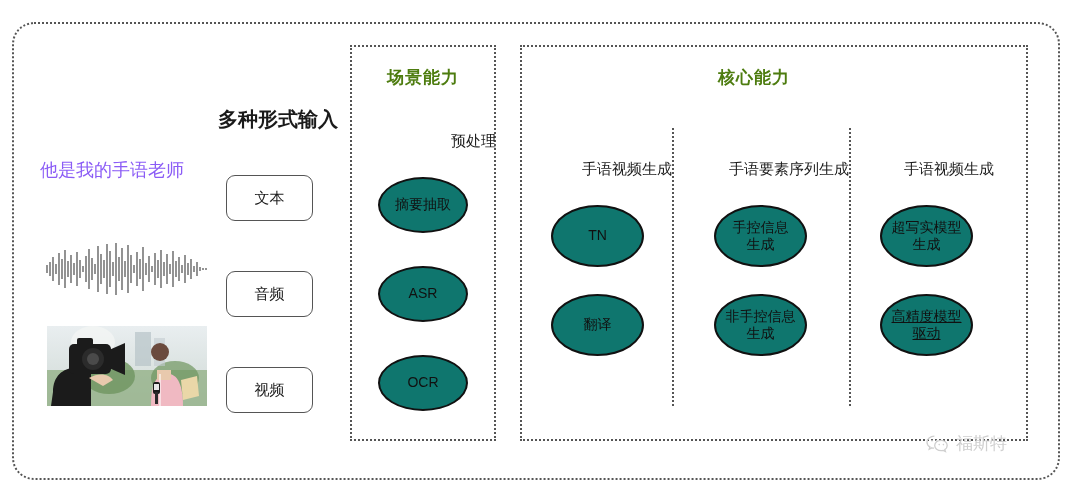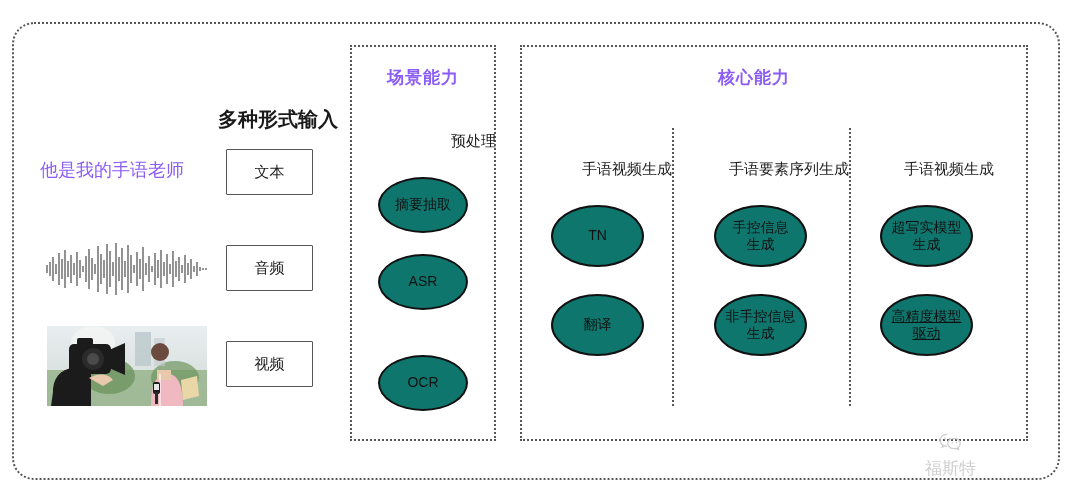--- a/index.html
+++ b/index.html
@@ -32,21 +32,21 @@
   #scene-panel{ left:350px; top:45px; width:146px; height:396px; }
   #core-panel { left:520px; top:45px; width:508px; height:396px; }
 
   .panel-title{
     position:absolute;
     left:0;right:0;
     text-align:center;
     font-weight:bold;
     font-size:17px;
     letter-spacing:1px;
-    color:#8b5cf6;
+    color:#4d7c0f;
   }
   #scene-title{ top:66px; }
   #core-title { top:66px; }
 
   
   .divider{
     position:absolute;
     width:0;
     border-left:2px dotted #555;
   }
@@ -94,25 +94,26 @@
     left:40px;top:158px;
     font-size:18px;
     color:#8b5cf6;
     white-space:nowrap;
   }
   .pill{
     position:absolute;
     left:226px;
     width:87px;height:46px;
     border:1.6px solid #555;
-    border-radius:1px;
+    border-radius:9px;
     display:flex;align-items:center;justify-content:center;
     font-size:15px;color:#1a1a1a;
     box-sizing:border-box;
     background:#fff;
+    margin-top:26px;
   }
   #pill-text  { top:149px; }
   #pill-audio { top:245px; }
   #pill-video { top:341px; }
 
   
   #waveform{
     position:absolute;
     left:42px;top:240px;
     width:170px;height:58px;
@@ -128,21 +129,20 @@
   #video-thumb svg{display:block;}
 
   
   #watermark{
     position:absolute;
     left:925px;top:432px;
     display:flex;align-items:center;gap:5px;
     color:#cfcfcf;
     font-size:17px;
     white-space:nowrap;
-    flex-direction:column;
   }
   #watermark svg{display:block;}
 </style>
 </head>
 <body>
 
 <div id="outer-frame"></div>
 
 <div id="input-heading">多种形式输入</div>
 
@@ -258,21 +258,21 @@
 <div id="pill-video" class="pill">
   <span>视频</span>
 </div>
 
 <div id="scene-panel" class="panel"></div>
 <div id="scene-title" class="panel-title" style="left:350px;width:146px;">场景能力</div>
 
 <div class="col-head" style="left:350px;width:146px;top:132px;">预处理</div>
 
 <div class="ellipse" style="left:378px;top:177px;width:90px;height:56px;">摘要抽取</div>
-<div class="ellipse" style="left:378px;top:254px;width:90px;height:56px;">ASR</div>
+<div class="ellipse" style="left:378px;top:266px;width:90px;height:56px;">ASR</div>
 <div class="ellipse" style="left:378px;top:355px;width:90px;height:56px;">OCR</div>
 
 <div id="core-panel" class="panel"></div>
 <div id="core-title" class="panel-title" style="left:500px;width:508px;">核心能力</div>
 
 <div id="divider-1" class="divider"></div>
 <div id="divider-2" class="divider"></div>
 
 <div class="col-head" style="left:522px;width:150px;top:160px;">手语视频生成</div>
 <div class="ellipse" style="left:551px;top:205px;width:93px;height:62px;">TN</div>

